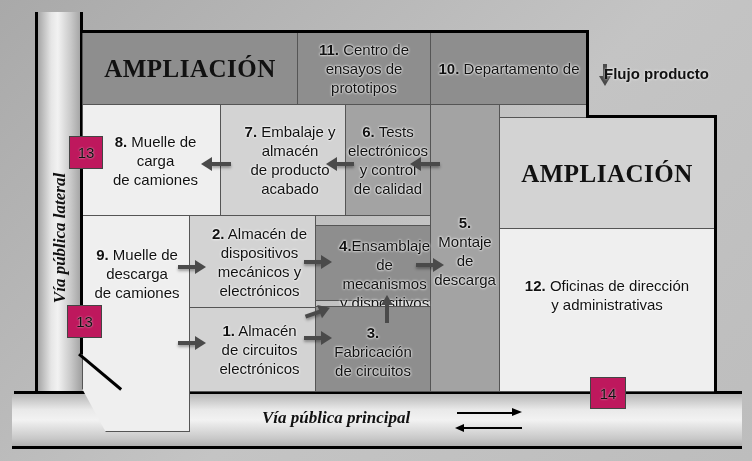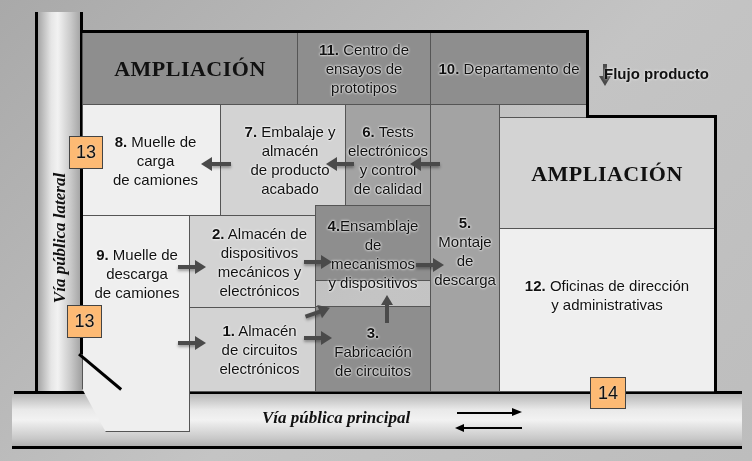--- a/index.html
+++ b/index.html
@@ -8,24 +8,24 @@
     font-family:"Liberation Sans",sans-serif;}
   .abs{position:absolute;box-sizing:border-box;}
   .room{display:flex;align-items:center;justify-content:center;text-align:center;
     border:1px solid #555;font-size:15px;line-height:19px;color:#111;
     text-shadow:0 0 3px #fff,0 0 2px #fff;}
   .room b{font-weight:bold;}
   .dark{background:#8e8e8e;}
   .mid{background:#a3a3a3;}
   .light{background:#d3d3d3;}
   .white{background:#efefef;}
-  .amp{font-family:"Liberation Serif",serif;font-weight:bold;font-size:22px;letter-spacing:0.5px;text-shadow:none;}
+  .amp{font-family:"Liberation Serif",serif;font-weight:bold;font-size:25px;letter-spacing:0.5px;text-shadow:none;}
   .road-v{background:linear-gradient(90deg,#a6a6a6 0%,#e6e6e6 30%,#f2f2f2 45%,#c8c8c8 75%,#9f9f9f 100%);}
   .road-h{background:linear-gradient(180deg,#b7b7b7 0%,#e9e9e9 30%,#f2f2f2 50%,#c9c9c9 85%,#b0b0b0 100%);}
-  .tag{background:#fdba74;border:1.5px solid #444;font-size:18px;color:#111;
+  .tag{background:#be185d;border:1.5px solid #444;font-size:15px;color:#111;
     display:flex;align-items:center;justify-content:center;text-shadow:0 0 2px #ddd;}
   .roadlabel{font-family:"Liberation Serif",serif;font-style:italic;font-weight:bold;font-size:17px;color:#111;}
   .arrow{position:absolute;height:4px;background:#4a4a4a;box-shadow:0 2px 3px rgba(0,0,0,0.35);}
   .arrow::after{content:"";position:absolute;top:-5px;border-top:7px solid transparent;border-bottom:7px solid transparent;}
   .arrow.r::after{right:-10px;border-left:11px solid #4a4a4a;}
   .arrow.l::after{left:-10px;border-right:11px solid #4a4a4a;}
   .line{position:absolute;background:#000;}
 </style>
 </head>
 <body>
@@ -70,21 +70,21 @@
   <div style="margin-top:29px;padding-left:2px;"><b>9.</b> <span>Muelle de</span><br><span>descarga</span><br><span>de camiones</span></div>
 </div>
 <div class="line" style="left:80px;top:353px;width:55px;height:3px;transform-origin:0 0;transform:rotate(40deg);"></div>
 <div class="line" style="left:80px;top:150px;width:3px;height:204px;"></div>
 <div class="abs room light" style="left:189px;top:215px;width:127px;height:93px;">
   <div style="padding-left:14px;"><b>2.</b> <span>Almacén de</span><br><span>dispositivos</span><br><span>mecánicos y</span><br><span>electrónicos</span></div>
 </div>
 <div class="abs room light" style="left:189px;top:307px;width:127px;height:85px;">
   <div style="padding-left:14px;"><b>1.</b> <span>Almacén</span><br><span>de circuitos</span><br><span>electrónicos</span></div>
 </div>
-<div class="abs room dark" style="left:315px;top:205px;width:116px;height:76px;align-items:flex-start;">
+<div class="abs room dark" style="left:315px;top:225px;width:116px;height:76px;align-items:flex-start;justify-content:flex-end;">
   <div style="margin-top:10px;"><b>4.</b><span>Ensamblaje</span><br><span>de</span><br><span>mecanismos</span><br><span>y dispositivos</span></div>
 </div>
 <div class="abs room dark" style="left:315px;top:306px;width:116px;height:86px;">
   <div style="margin-top:4px;"><b>3.</b><br><span>Fabricación</span><br><span>de circuitos</span></div>
 </div>
 <div class="abs room white" style="left:499px;top:228px;width:216px;height:164px;">
   <div style="margin-top:-30px;"><b>12.</b> <span>Oficinas de dirección</span><br><span>y administrativas</span></div>
 </div>
 
 <div class="line" style="left:80px;top:30px;width:509px;height:3px;"></div>

